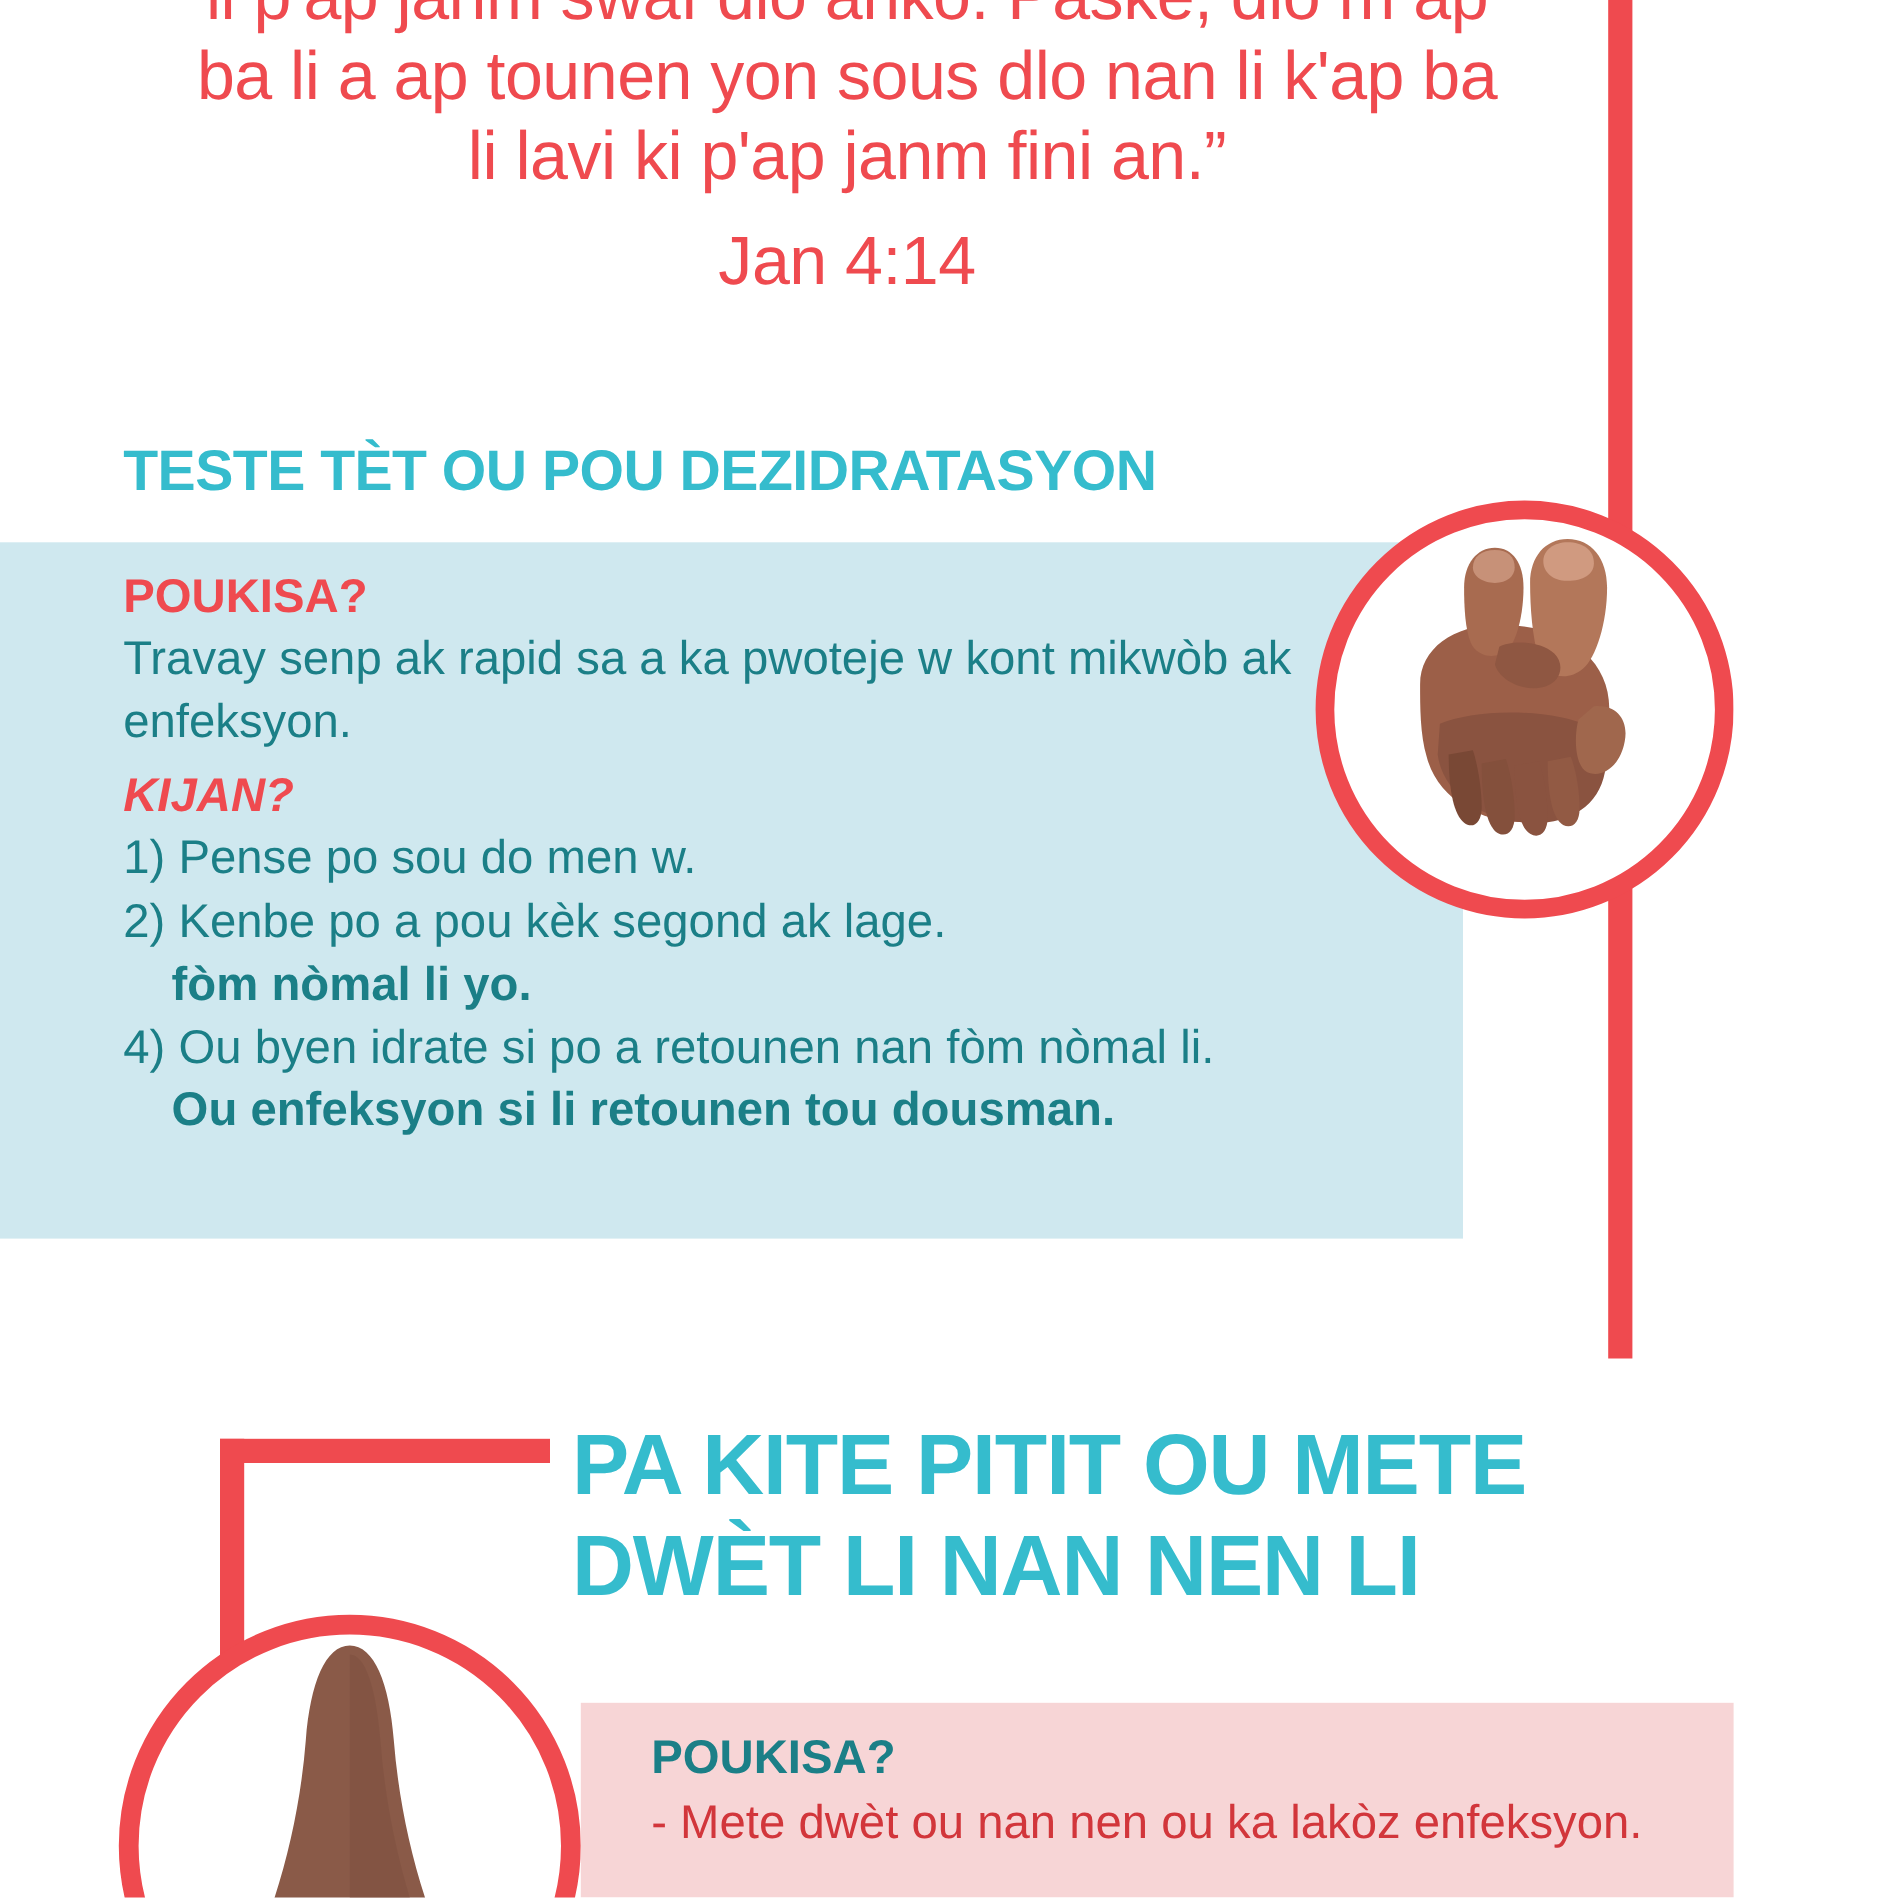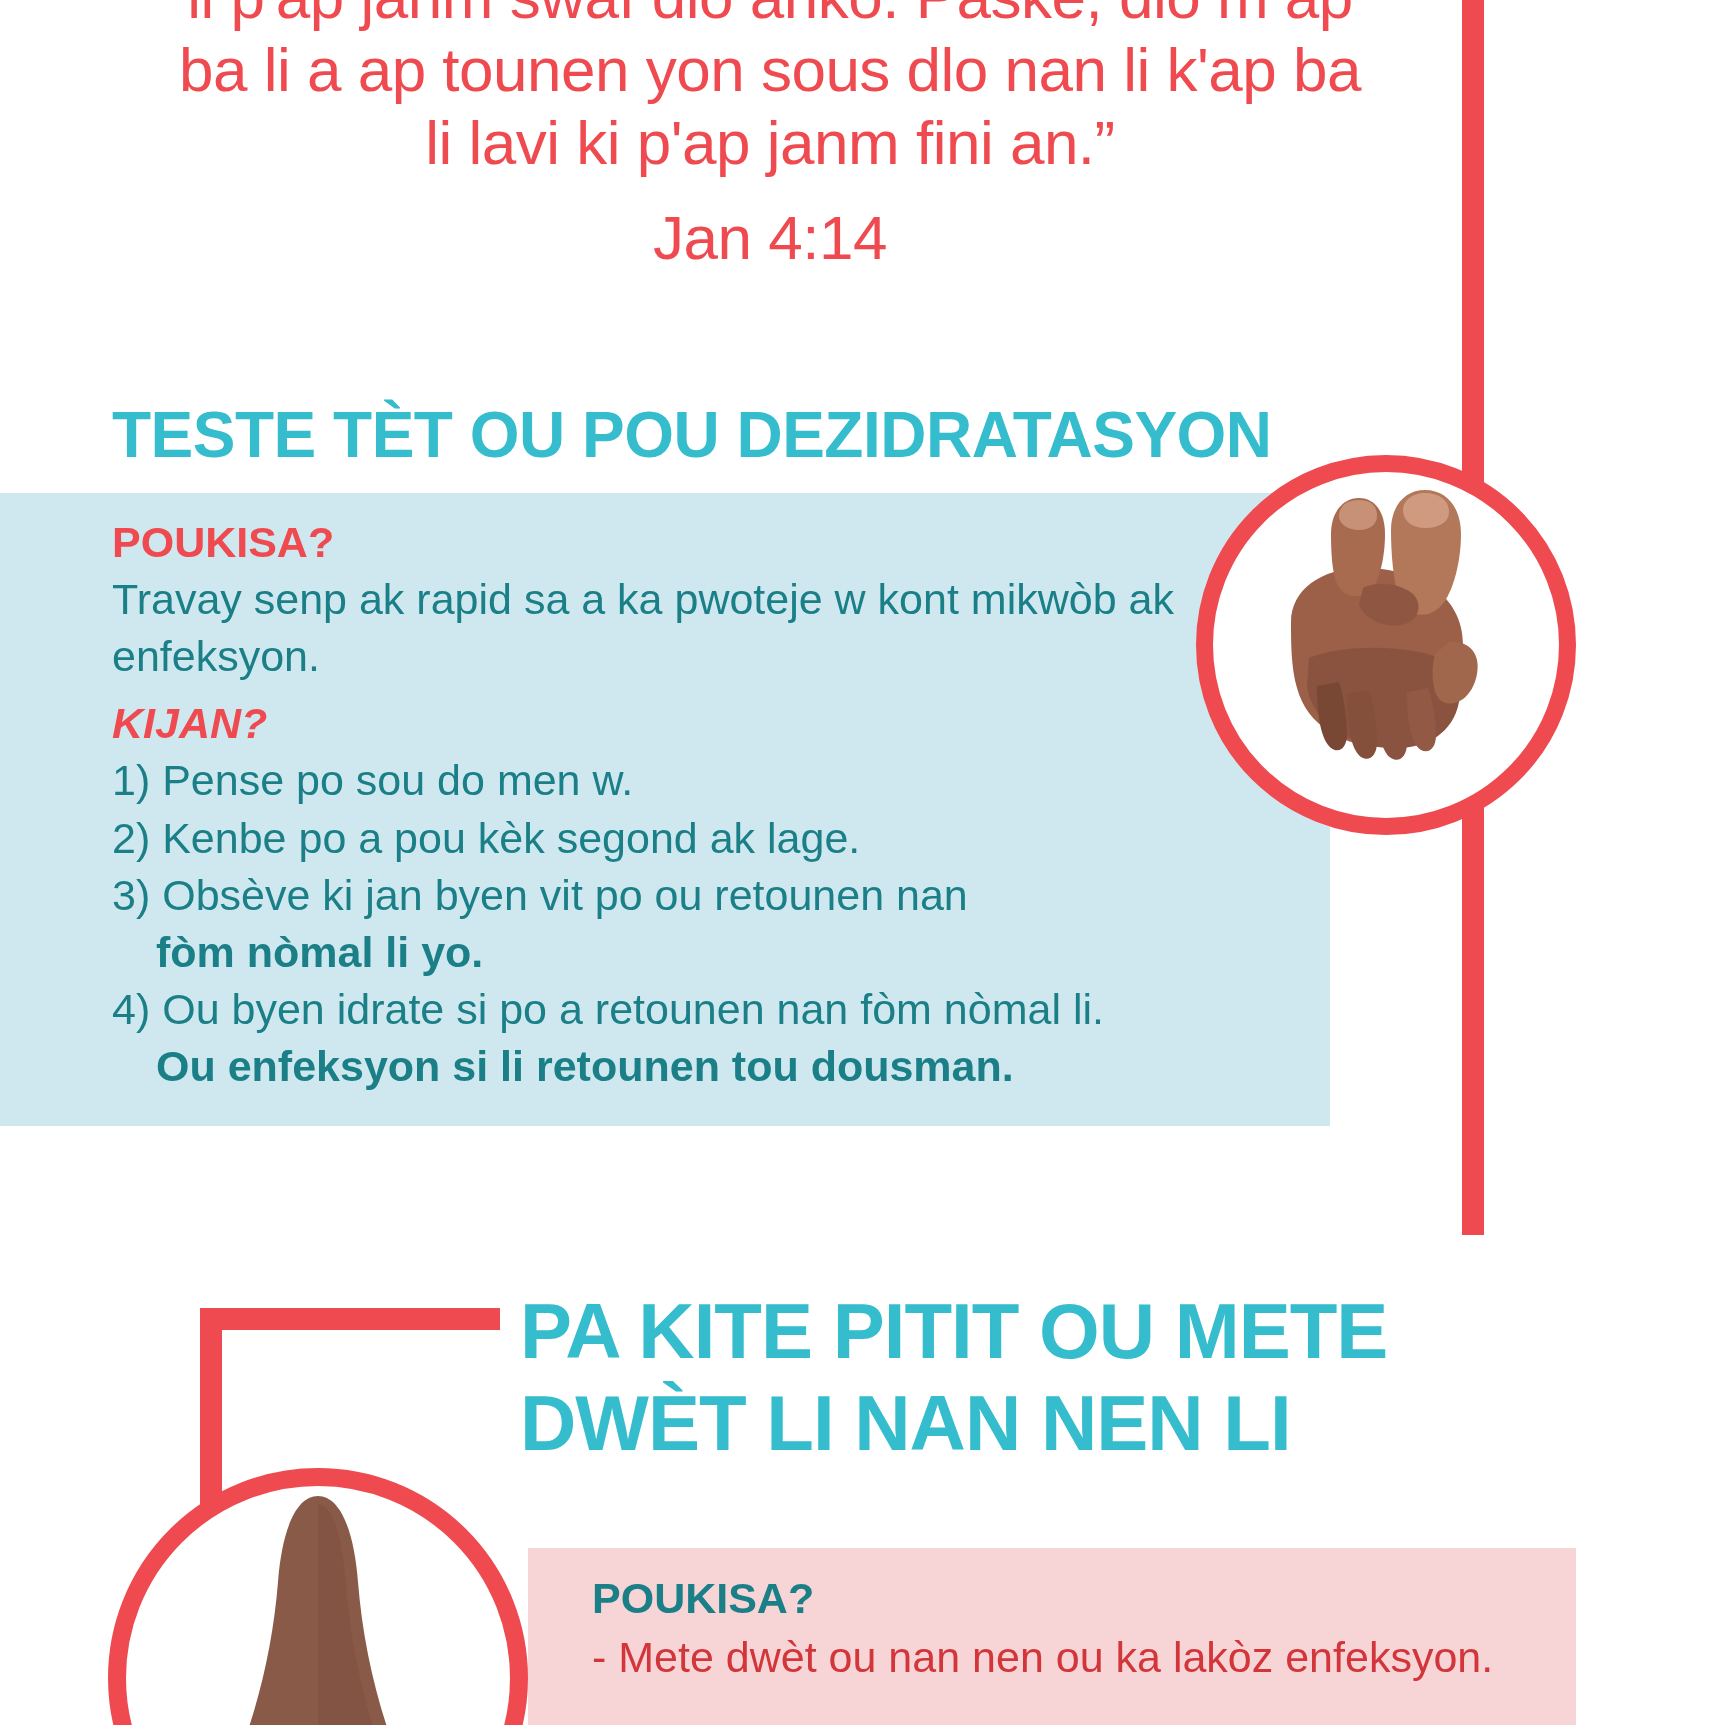--- a/index.html
+++ b/index.html
@@ -51,21 +51,21 @@
     height: 1295px;
     background: #ef4a4f;
   }
 
   
   .sec4-heading {
     position: absolute;
     left: 112px;
     top: 398px;
     color: #35bccd;
-    font-size: 64px;
+    font-size: 52px;
     font-weight: bold;
     letter-spacing: -0.5px;
     white-space: nowrap;
   }
 
   
   .blue-panel {
     position: absolute;
     left: 0px;
     top: 493px;
@@ -222,21 +222,20 @@
       <p class="body-teal">Travay senp ak rapid sa a ka pwoteje w kont mikwòb ak enfeksyon.</p>
       <p class="lbl-how">KIJAN?</p>
       <ul class="steps">
         <li>
           <span>1) Pense po sou do men w.</span>
         </li>
         <li>
           <span>2) Kenbe po a pou kèk segond ak lage.</span>
         </li>
         <li>
-          <span>3) Obsève ki jan byen vit po ou retounen nan</span>
           <span class="cont">fòm nòmal li yo.</span>
         </li>
         <li>
           <span>4) Ou byen idrate si po a retounen nan fòm nòmal li.</span>
           <span class="cont">Ou enfeksyon si li retounen tou dousman.</span>
         </li>
       </ul>
     </div>
   </div>
 

